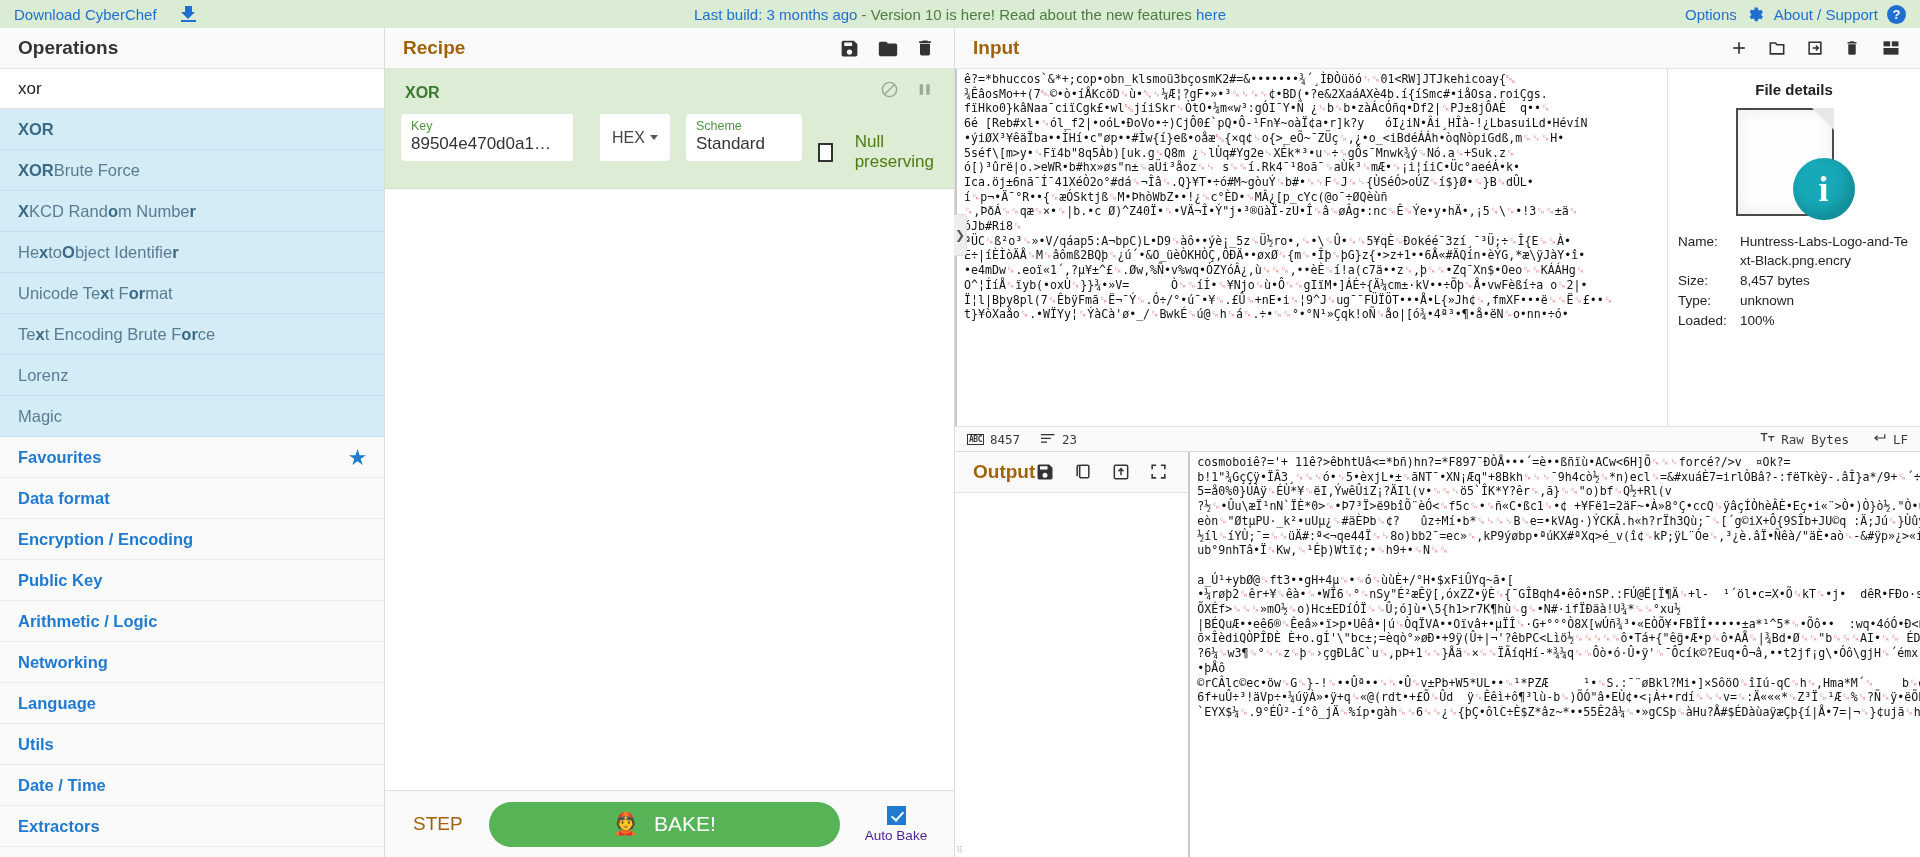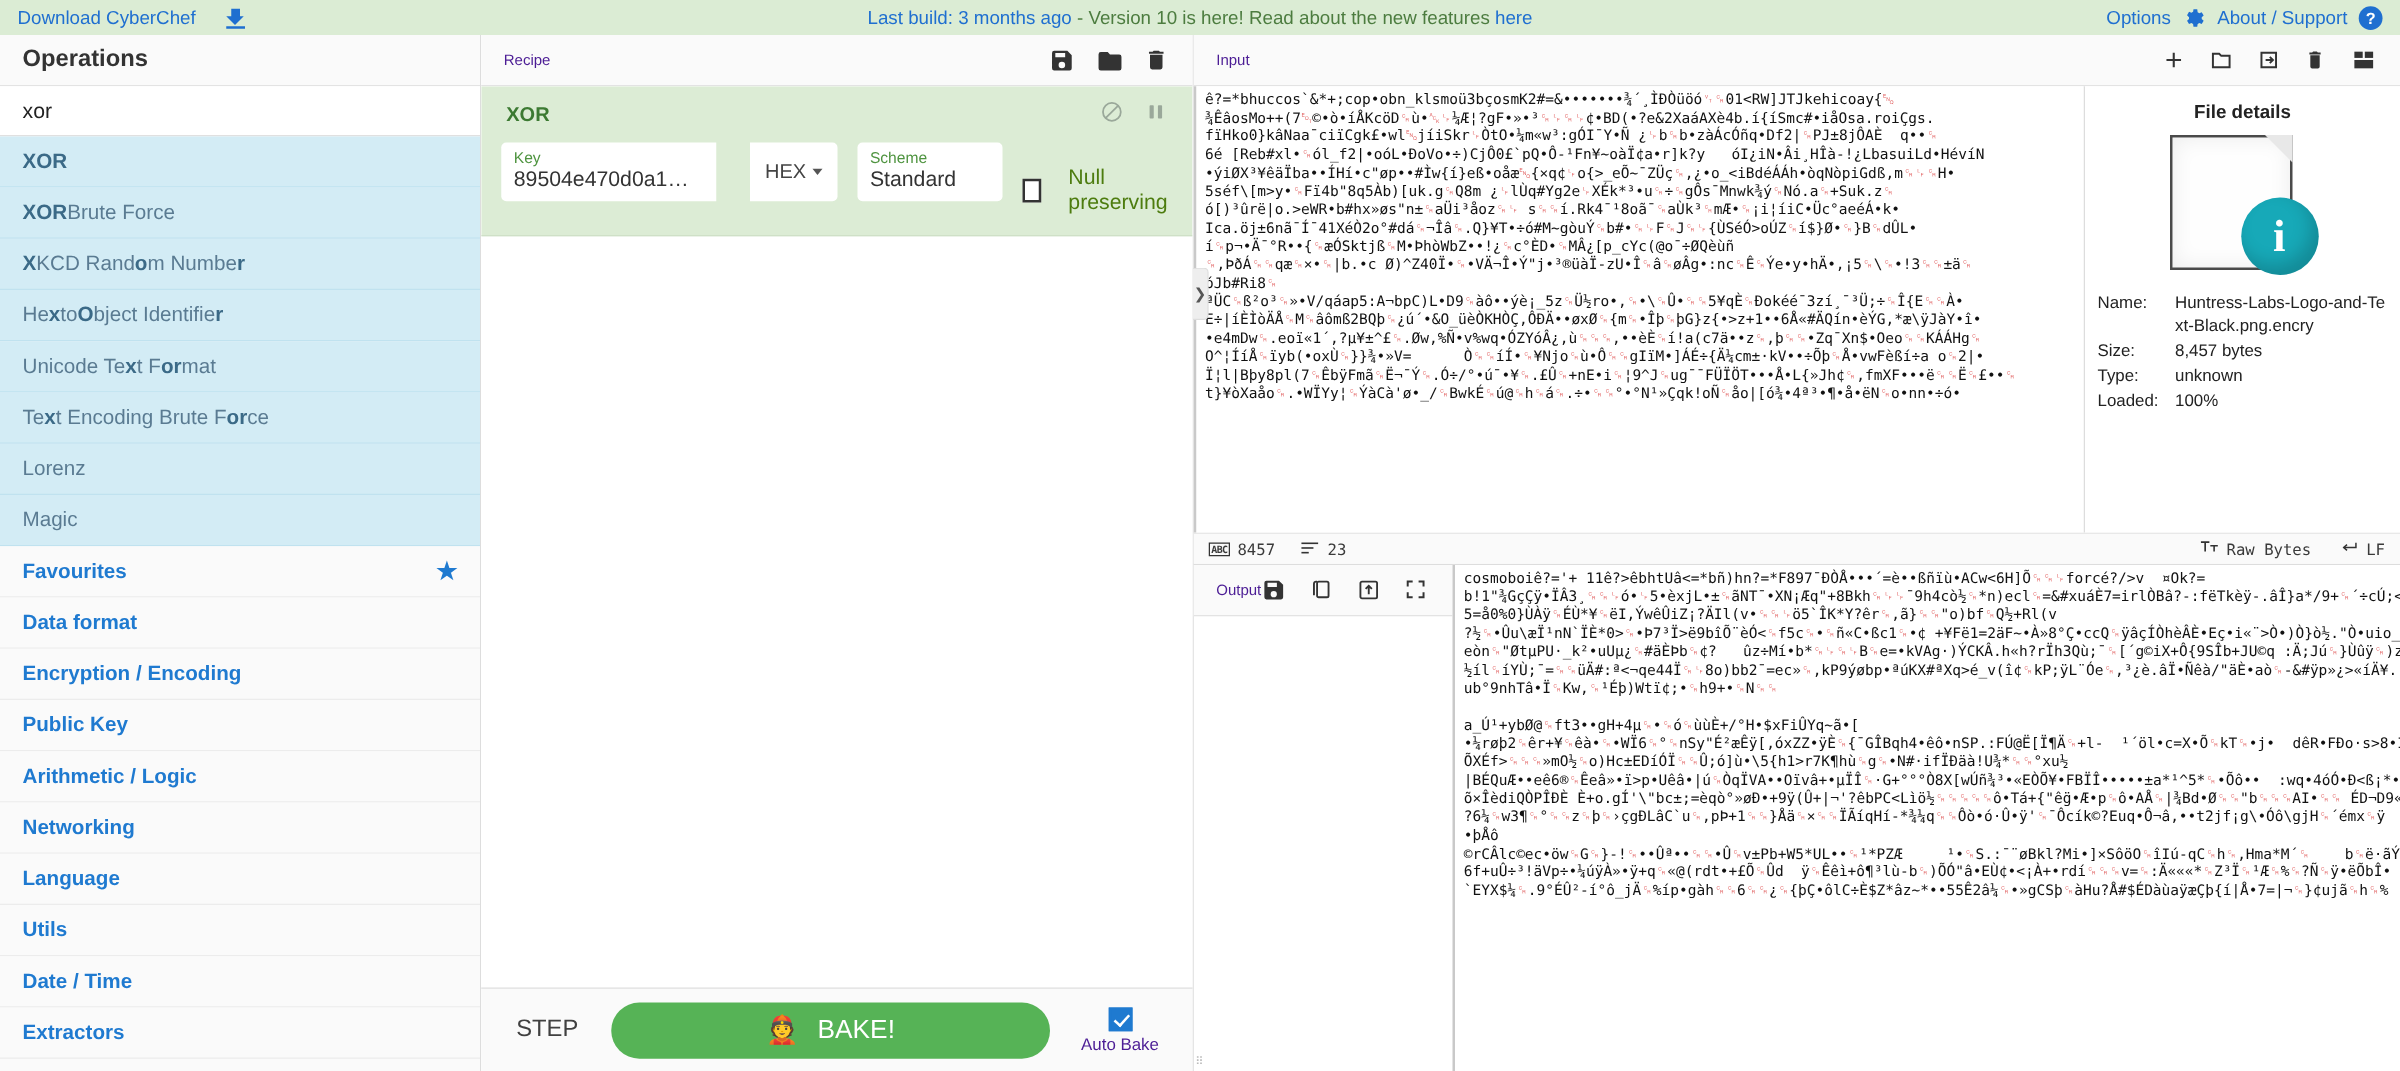--- a/index.html
+++ b/index.html
@@ -14,21 +14,21 @@
   
   #banner {
     height: 28px;
     background: #dbecd4;
     display: flex;
     align-items: center;
     font-size: 15px;
     position: relative;
     padding: 0 14px;
   }
-  #banner .left { display: flex; align-items: flex-end; gap: 24px; }
+  #banner .left { display: flex; align-items: center; gap: 24px; }
   #banner .center {
     position: absolute; left: 0; right: 0;
     text-align: center;
     color: #4c7c3f;
     pointer-events: none;
   }
   #banner .center a { pointer-events: auto; }
   #banner .right {
     margin-left: auto;
     display: flex; align-items: center; gap: 9px;
@@ -119,21 +119,21 @@
     display: flex; flex-direction: column;
     background: #fff;
   }
   .pane-head-row {
     height: 41px;
     display: flex; align-items: center;
     padding: 0 18px;
     background: #fafafa;
     border-bottom: 1px solid #e3e3e3;
   }
-  .pane-head-row .ttl { font-size: 12px; font-weight: normal; color: #4c1d95; }
+  .pane-head-row .ttl { font-size: 19px; font-weight: bold; color: #a16207; }
   .pane-head-row .icons { margin-left: auto; display: flex; gap: 17px; align-items: center; }
   .ic { width: 21px; height: 21px; cursor: pointer; color: #333; display:inline-block; }
   .ic svg { display: block; }
 
   #recipe-list { flex: 1; overflow: hidden; background: #fff; }
   .operation {
     background: #dcecd5;
     border-bottom: 1px solid #cfe0c7;
     padding: 10px 16px 16px 16px;
     position: relative;
@@ -182,21 +182,21 @@
 
   #bake-bar {
     height: 67px;
     border-top: 1px solid #e0e0e0;
     background: #fafafa;
     display: flex; align-items: center;
     padding: 0 16px;
     gap: 14px;
   }
   #step-btn {
-    font-size: 19px; color: #404040; cursor: pointer;
+    font-size: 19px; color: #a16207; cursor: pointer;
     padding: 6px 12px;
   }
   #bake-btn {
     flex: 1;
     height: 45px; border-radius: 24px;
     background: #56b356; color: #fff;
     display: flex; align-items: center; justify-content: center; gap: 14px;
     font-size: 21px; cursor: pointer; border: none;
     font-family: "Liberation Sans", sans-serif;
   }

